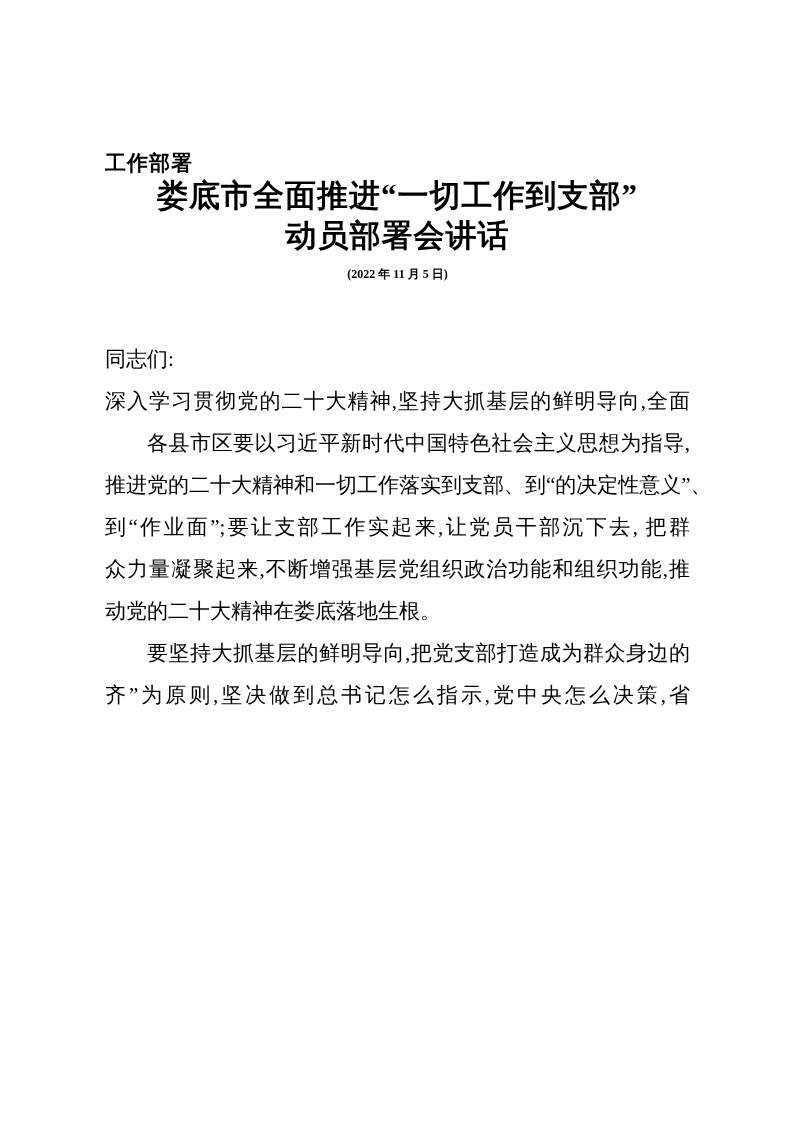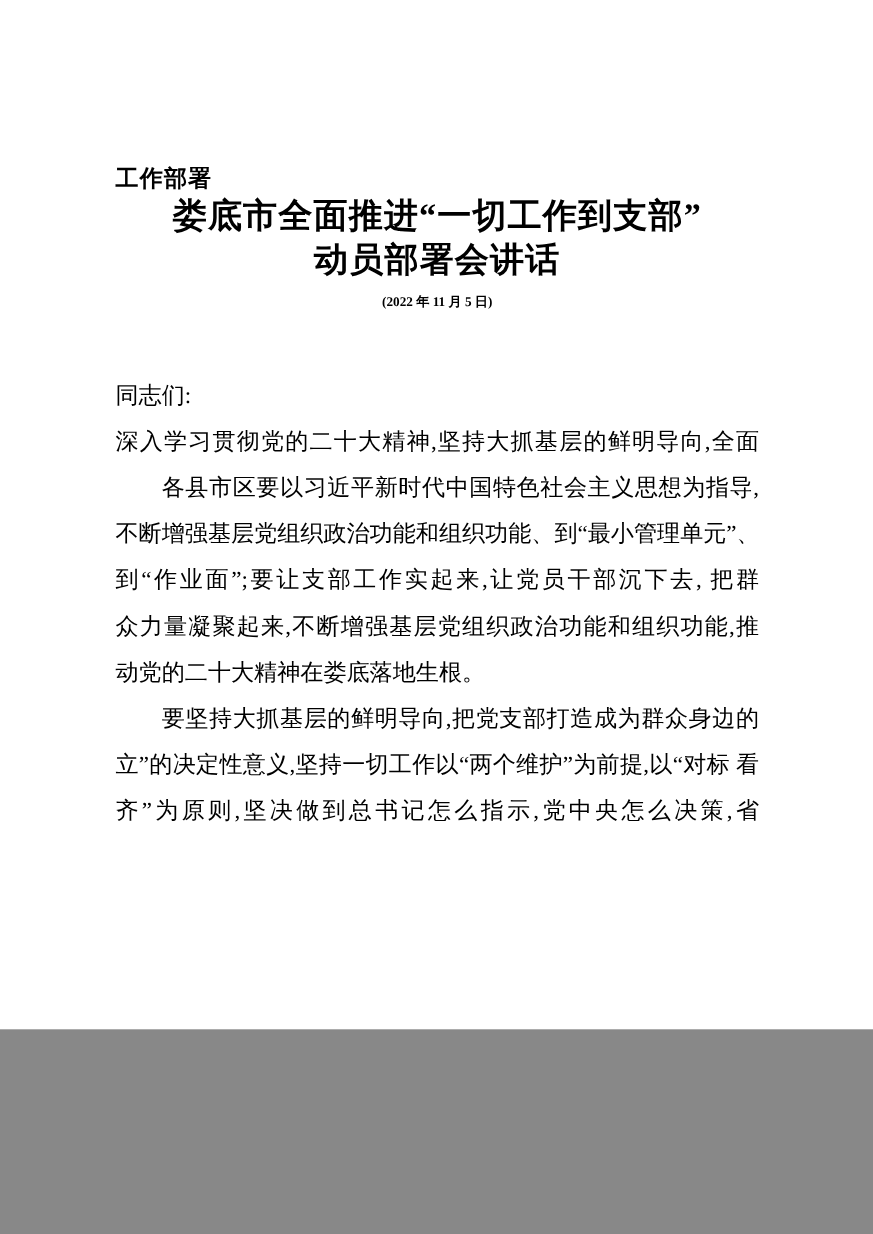--- a/index.html
+++ b/index.html
@@ -3,21 +3,21 @@
 <meta charset="utf-8">
 <style>
   html, body {
     margin: 0;
     padding: 0;
     background: #888;
   }
   .page {
     position: relative;
     width: 794px;
-    height: 936px;
+    height: 1122px;
     margin: 0 auto;
     background: #ffffff;
     color: #000000;
     box-sizing: border-box;
     padding: 150px 104px 0 105px;
     overflow: hidden;
   }
   .doc-label {
     font-family: "Liberation Sans", "DejaVu Sans", sans-serif;
     font-weight: bold;
@@ -82,26 +82,25 @@
   <div class="doc-date">(2022 年 11 月 5 日)</div>
 
   <div class="doc-body">
 
     <div class="line last">同志们:</div>
 
 
     <div class="para">
       <div class="line">深入学习贯彻党的二十大精神,坚持大抓基层的鲜明导向,全面</div>
       <div class="line indent">各县市区要以习近平新时代中国特色社会主义思想为指导,</div>
-      <div class="line">不断增强基层党组织政治功能和组织功能、到“最小管理单元”、</div>
+      <div class="line">推进党的二十大精神和一切工作落实到支部、到“的决定性意义”、</div>
       <div class="line">到“作业面”;要让支部工作实起来,让党员干部沉下去, 把群</div>
       <div class="line">众力量凝聚起来,不断增强基层党组织政治功能和组织功能,推</div>
       <div class="line last">动党的二十大精神在娄底落地生根。</div>
     </div>
 
     <div class="para">
       <div class="line indent">要坚持大抓基层的鲜明导向,把党支部打造成为群众身边的</div>
-      <div class="line">立”的决定性意义,坚持一切工作以“两个维护”为前提,以“对标 看</div>
       <div class="line">齐”为原则,坚决做到总书记怎么指示,党中央怎么决策,省</div>
     </div>
 
   </div>
 </div>
 
 </body></html>

